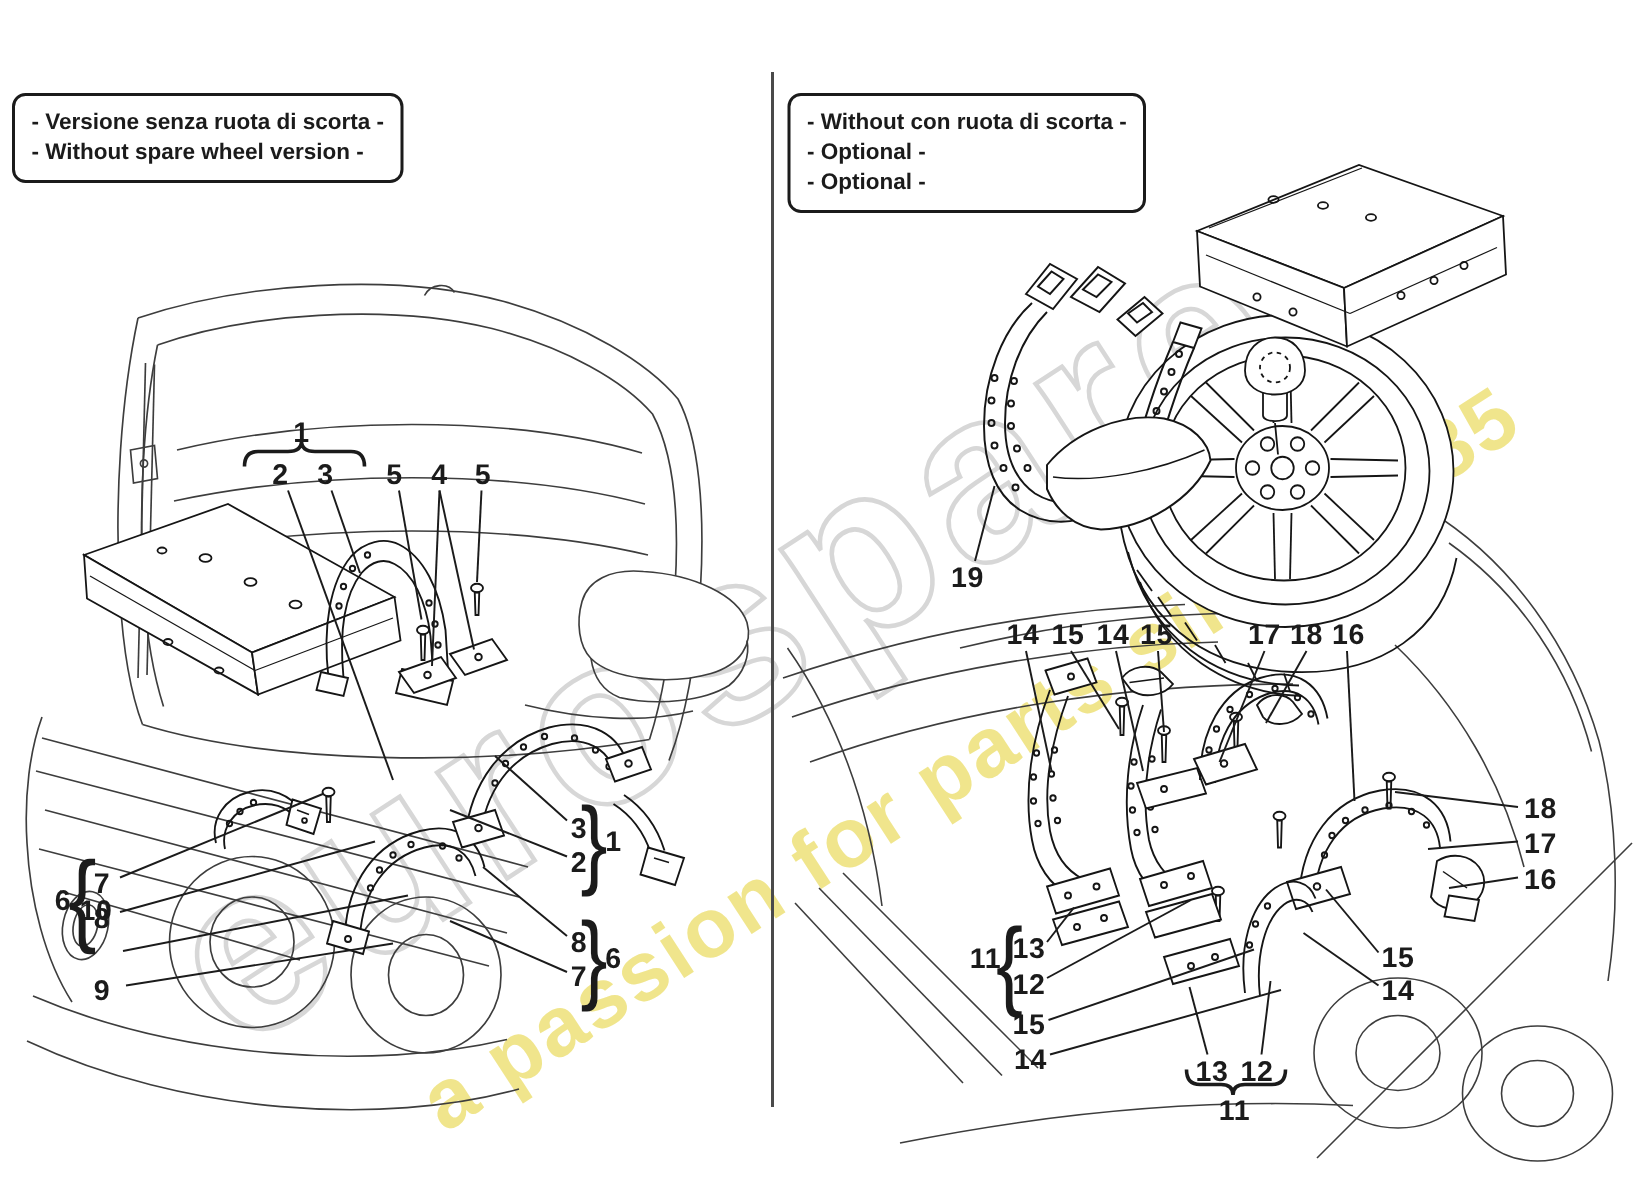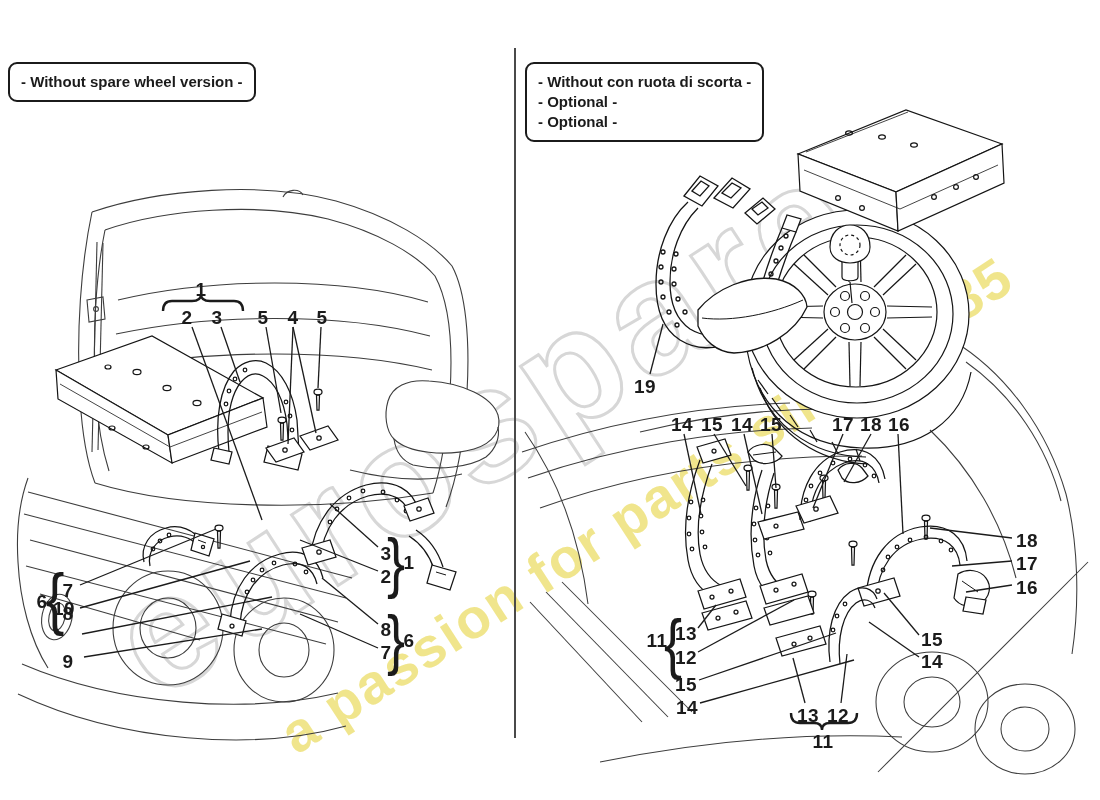--- a/index.html
+++ b/index.html
@@ -460,20 +460,21 @@
       <div class="callout" style="left: 808px; top: 715px;">13</div>
       <div class="callout" style="left: 838px; top: 715px;">12</div>
       <div class="callout" style="left: 823px; top: 741px;">11</div>
       <div class="callout" style="left: 932px; top: 639px;">15</div>
       <div class="callout" style="left: 932px; top: 661px;">14</div>
     </div>
 
   <div class="divider"></div>
 
   <div class="vbox left">
+    <div>- Versione senza ruota di scorta -</div>
     <div>- Without spare wheel version -</div>
   </div>
   <div class="vbox right">
     <div>- Without con ruota di scorta -</div>
     <div>- Optional -</div>
     <div>- Optional -</div>
   </div>
 
 </div>
 

